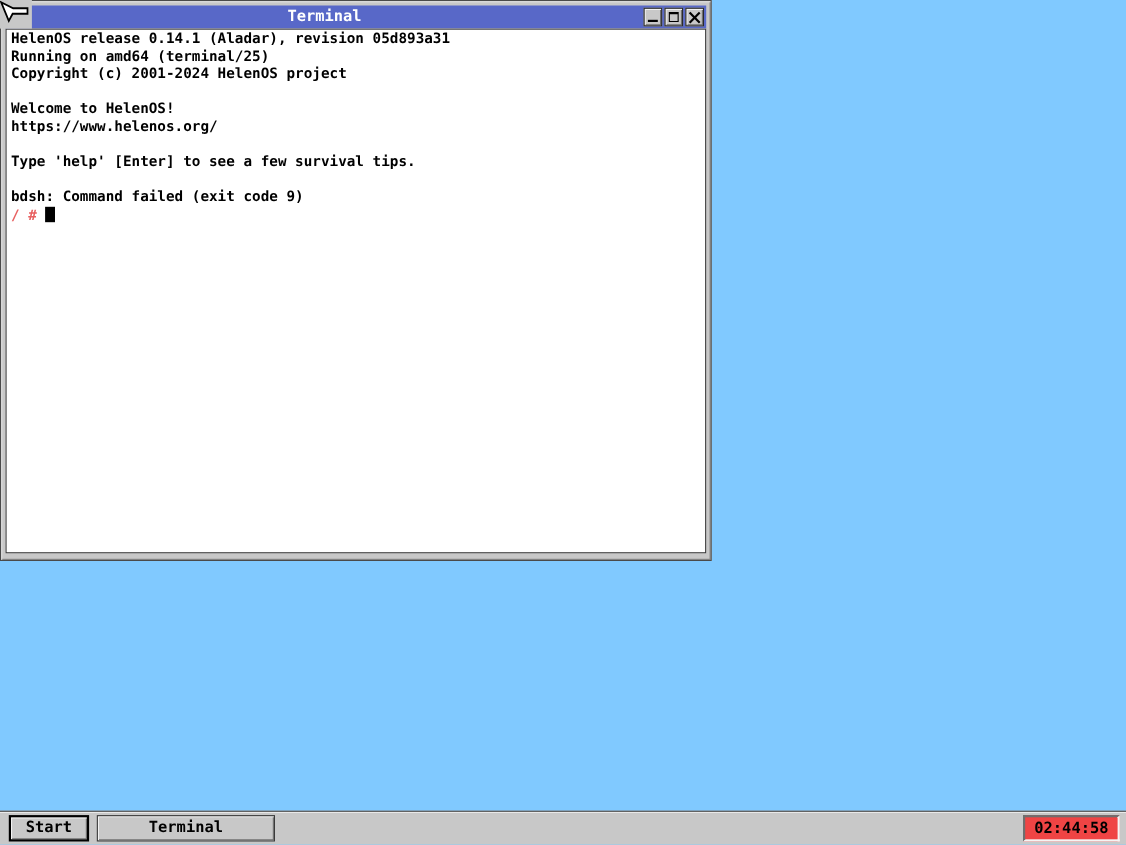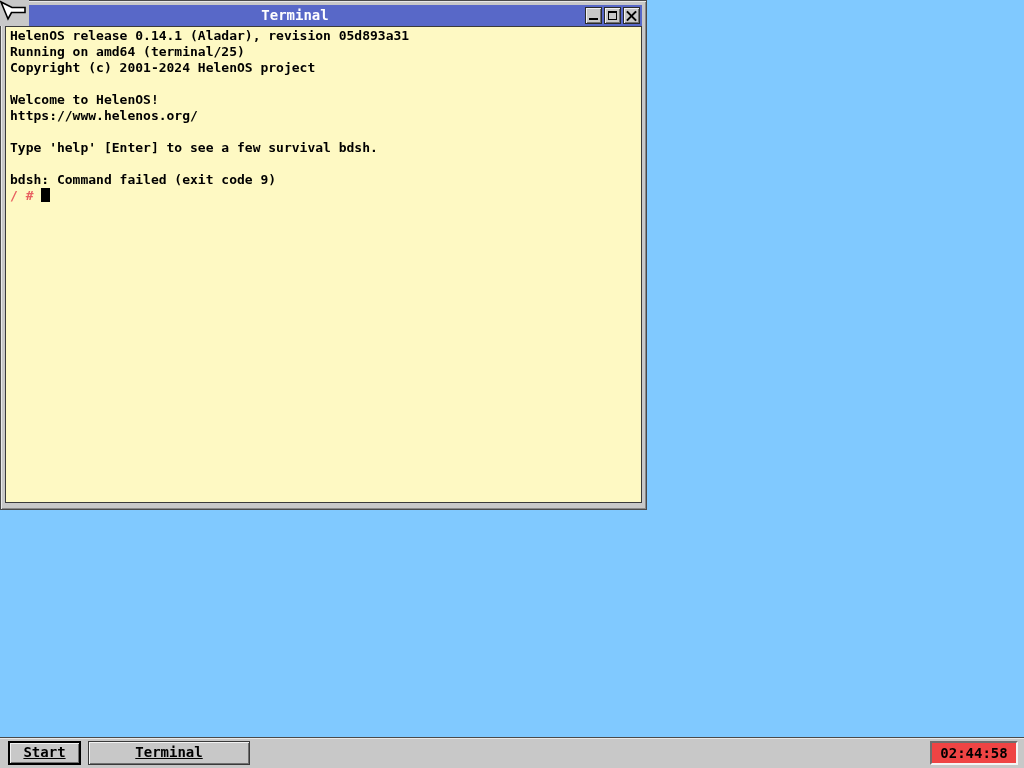--- a/index.html
+++ b/index.html
@@ -73,21 +73,21 @@
     left: 1px; top: 6.5px;
     width: 13px; height: 2px;
     background: #000;
   }
   .glyph-close::before { transform: rotate(45deg); }
   .glyph-close::after  { transform: rotate(-45deg); }
 
   .term-area {
     position: relative;
     height: 477px;
-    background: #fef9c3;
+    background: #ffffff;
     border: 1px solid #3a3a3a;
     overflow: hidden;
     padding: 1px 0 0 4px;
     cursor: text;
   }
   .term-line {
     height: 16px;
     line-height: 16px;
     font-size: 13px;
     font-weight: bold;
@@ -127,21 +127,20 @@
     height: 24px;
     background: #c8c8c8;
     font-family: "DejaVu Sans Mono", "Liberation Mono", monospace;
     font-weight: bold;
     font-size: 14px;
     color: #000;
     text-align: center;
     line-height: 20px;
     user-select: none;
     cursor: default;
-    text-decoration: underline;
   }
   .start-btn {
     left: 8px;
     width: 73px;
     border: 2px solid #000;
     box-shadow: inset 1px 1px 0 #f2f2f2, inset -1px -1px 0 #707070;
     line-height: 18px;
   }
   .task-btn {
     left: 88px;
@@ -188,21 +187,21 @@
       </div>
     </div>
     <div class="term-area" id="term-area">
         <div class="term-line">HelenOS release 0.14.1 (Aladar), revision 05d893a31</div>
         <div class="term-line">Running on amd64 (terminal/25)</div>
         <div class="term-line">Copyright (c) 2001-2024 HelenOS project</div>
         <div class="term-line"></div>
         <div class="term-line">Welcome to HelenOS!</div>
         <div class="term-line">https://www.helenos.org/</div>
         <div class="term-line"></div>
-        <div class="term-line">Type 'help' [Enter] to see a few survival bdsh.</div>
+        <div class="term-line">Type 'help' [Enter] to see a few survival tips.</div>
         <div class="term-line"></div>
         <div class="term-line">bdsh: Command failed (exit code 9)</div>
         <div class="term-line"><span class="term-prompt">/ #</span> <span class="term-cursor"></span></div>
       </div>
   </div>
 
   <div class="pointer-block">
     <svg width="29" height="26" viewBox="0 0 29 26">
       <path d="M1,2 L8,19 L11.5,12.5 L25,12.5 L25,7.5 L12,7.5 Z" fill="#ffffff" stroke="#000000" stroke-width="1.6" stroke-linejoin="miter"></path>
     </svg>

